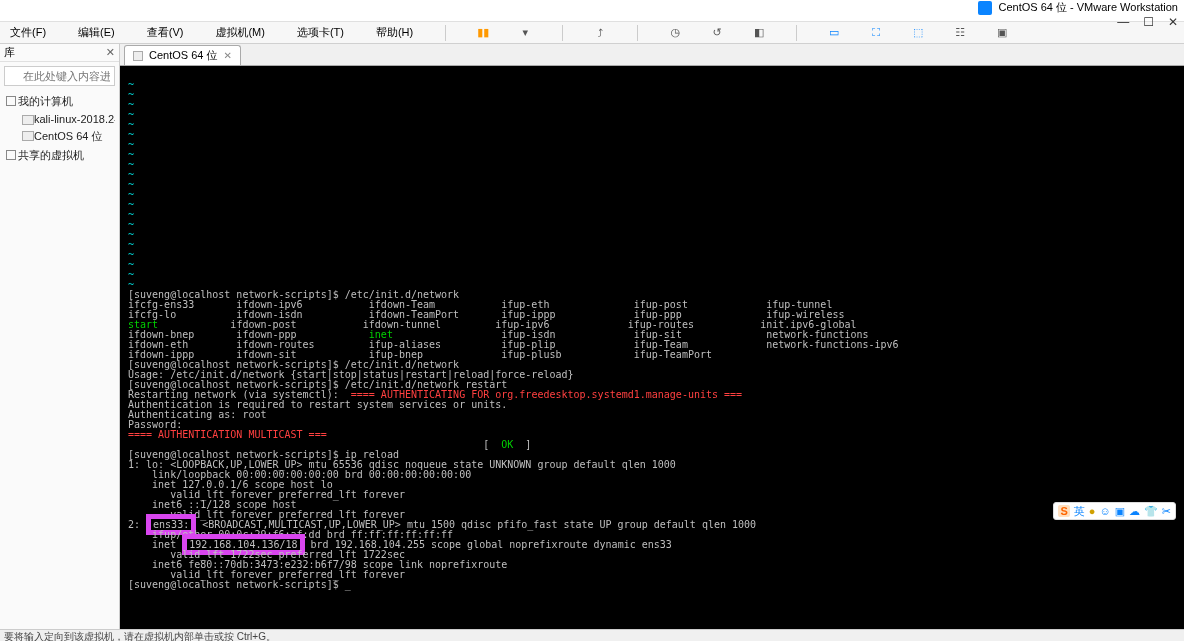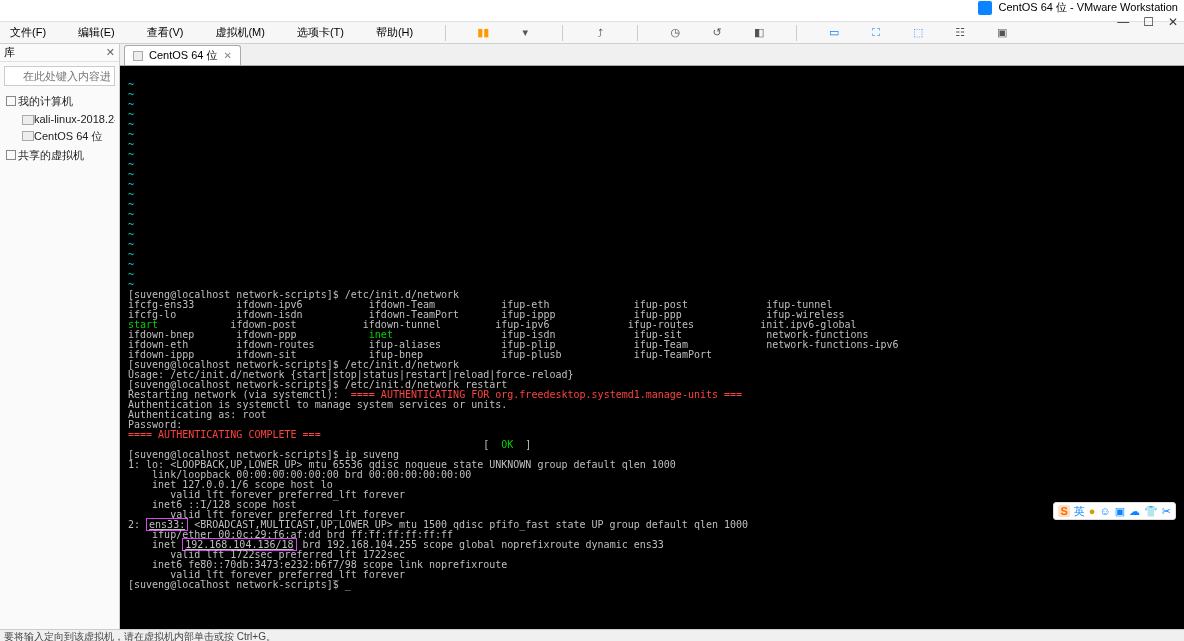--- a/index.html
+++ b/index.html
@@ -29,21 +29,21 @@
 .tree-sub { padding-left:16px; }
 .content { flex:1; background:#303030; display:flex; flex-direction:column; }
 .tabstrip { height:22px; background:#f0f0f0; border-bottom:1px solid #aaa; display:flex; align-items:flex-end; padding-left:4px; }
 .tab { background:#fff; border:1px solid #aaa; border-bottom:none; border-radius:3px 3px 0 0; padding:3px 8px; display:flex; align-items:center; gap:6px; font-size:11px; height:20px; }
 .tab .x { color:#888; font-size:10px; }
 .term-wrap { flex:1; background:#000; display:flex; justify-content:center; overflow:hidden; }
 .term { width:100%; background:#000; color:#bfbfbf; font-family:Consolas,Monaco,monospace; font-size:10px; line-height:10px; padding:4px 8px; white-space:pre; }
 .term .teal { color:#00d0d0; }
 .term .red { color:#ff4040;margin-top:14px; }
 .term .green { color:#00d000; }
-.term .box { border:1px solid #d946ef; padding:0 2px;text-decoration:underline; }
+.term .box { border:5px solid #d946ef; padding:0 2px; }
 .statusbar { height:14px; background:#f0f0f0; border-top:1px solid #ccc; font-size:10px; padding:0 4px; display:flex; align-items:center; color:#444; }
 .float-toolbar { position:absolute; right:8px; top:502px; display:flex; gap:4px; background:#fff; border:1px solid #ddd; padding:2px 4px; border-radius:3px; height:18px; align-items:center; }
 .float-toolbar span { font-size:11px; }
 .ft-s { color:#f60; font-weight:bold; background:#ffe0c0; padding:0 2px; border-radius:2px; }
 .ft-blue { color:#0a84ff; }
 </style>
 </head>
 <body>
 
 <div class="titlebar">
@@ -136,26 +136,26 @@
 <span id="row0">ifcfg-ens33       ifdown-ipv6           ifdown-Team           ifup-eth              ifup-post             ifup-tunnel</span>
 <span id="row1">ifcfg-lo          ifdown-isdn           ifdown-TeamPort       ifup-ippp             ifup-ppp              ifup-wireless</span>
 <span id="row2"><span class="green">start            </span>ifdown-post           ifdown-tunnel         ifup-ipv6             ifup-routes           init.ipv6-global</span>
 <span id="row3">ifdown-bnep       ifdown-ppp            <span class="green">inet                  </span>ifup-isdn             ifup-sit              network-functions</span>
 <span id="row4">ifdown-eth        ifdown-routes         ifup-aliases          ifup-plip             ifup-Team             network-functions-ipv6</span>
 <span id="row5">ifdown-ippp       ifdown-sit            ifup-bnep             ifup-plusb            ifup-TeamPort         </span>
 <span>[suveng@localhost network-scripts]$ </span><span>/etc/init.d/network</span>
 <span>Usage: /etc/init.d/network {start|stop|status|restart|reload|force-reload}</span>
 <span>[suveng@localhost network-scripts]$ </span><span>/etc/init.d/network restart</span>
 <span>Restarting network (via systemctl):  </span><span class="red">==== AUTHENTICATING FOR org.freedesktop.systemd1.manage-units ===</span>
-<span>Authentication is systemctl to manage system services or units.</span>
+<span>Authentication is required to restart system services or units.</span>
 <span>Authenticating as: root</span>
 <span>Password: </span>
-<span class="red">==== AUTHENTICATING COMPLETE ===</span>
+<span class="red">==== AUTHENTICATION MULTICAST ===</span>
 <span>                                                           </span><span>[  </span><span class="green">OK</span><span>  ]</span>
-<span>[suveng@localhost network-scripts]$ </span><span>ip suveng</span>
+<span>[suveng@localhost network-scripts]$ </span><span>ip reload</span>
 <span>1: lo: &lt;LOOPBACK,UP,LOWER_UP&gt; mtu 65536 qdisc noqueue state UNKNOWN group default qlen 1000</span>
 <span>    link/loopback 00:00:00:00:00:00 brd 00:00:00:00:00:00</span>
 <span>    inet 127.0.0.1/6 scope host lo</span>
 <span>       valid_lft forever preferred_lft forever</span>
 <span>    inet6 ::1/128 scope host</span>
 <span>       valid_lft forever preferred_lft forever</span>
 <span>2: </span><span class="box">ens33:</span><span> &lt;BROADCAST,MULTICAST,UP,LOWER_UP&gt; mtu 1500 qdisc pfifo_fast state UP group default qlen 1000</span>
 <span>    ifup/ether 00:0c:29:f6:af:dd brd ff:ff:ff:ff:ff:ff</span>
 <span>    inet </span><span class="box">192.168.104.136/18</span><span> brd 192.168.104.255 scope global noprefixroute dynamic ens33</span>
 <span>       valid_lft 1722sec preferred_lft 1722sec</span>

